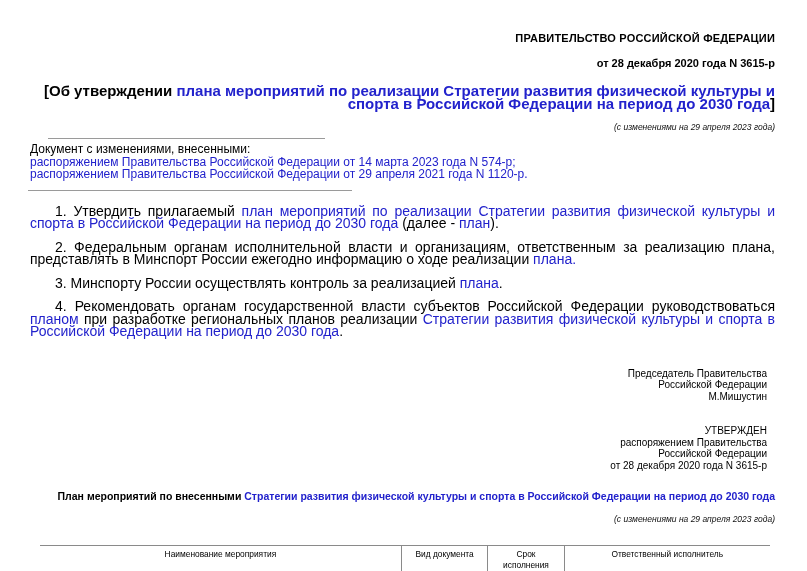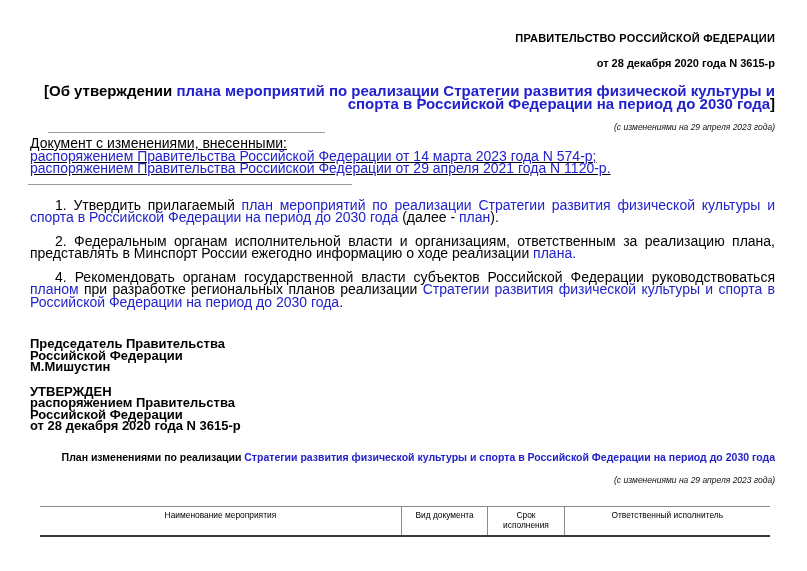--- a/index.html
+++ b/index.html
@@ -9,28 +9,28 @@
     color:#000000;
   }
   .page{padding:0 32px 0 30px;}
   .center{text-align:right;}
   .h-org{font-size:11px;font-weight:bold;margin-top:32px;letter-spacing:.2px;}
   .h-type{font-size:11px;font-weight:bold;margin-top:14px;}
   .h-date{font-size:11px;font-weight:bold;margin-top:13px;}
   .doc-title{font-size:15px;font-weight:bold;margin-top:15px;line-height:13px;}
   .note{font-size:8.5px;font-style:italic;margin-top:12px;color:#111;}
   .lnk{color:#2222cc;}
-  .changes{font-size:14px;line-height:12.5px;text-decoration:underline;}
+  .changes{margin-top:6px;font-size:12px;line-height:12.5px;}
   .rule{border:0;border-top:1px solid #9a9a9a;height:0;margin:0;}
   .rule-top{width:277px;margin-left:18px;margin-bottom:4px;}
   .rule-bottom{width:324px;margin-left:-2px;margin-top:9px;}
   .para{font-size:14px;line-height:12.5px;text-align:justify;text-indent:25px;margin:11px 0 0 0;}
   .para:first-of-type{margin-top:14px;}
-  .sig{margin-top:30px;text-align:left;font-size:13px;line-height:11.5px;margin-right:8px;font-weight:bold;}
-  .approval{margin-top:13px;}
+  .sig{margin-top:30px;text-align:right;font-size:10px;line-height:11.5px;margin-right:8px;}
+  .approval{margin-top:23px;}
   .plan-title{font-size:10.5px;font-weight:bold;margin-top:19px;line-height:13px;}
   .plan-note{font-size:8.5px;font-style:italic;margin-top:11px;color:#111;}
   table.plan{border-collapse:collapse;table-layout:fixed;width:730px;margin:21px 0 0 10px;}
   table.plan td{font-size:8.4px;line-height:10.5px;text-align:center;vertical-align:top;padding:3px 4px 4px 4px;}
   tr.hdr td{border-top:1px solid #8a8a8a;border-bottom:2px solid #3c3c3c;}
   tr.hdr td + td{border-left:1px solid #8a8a8a;}
   .c1{width:50.7%;}.c2{width:11.2%;}.c3{width:9.7%;}.c4{width:28.4%;}
 </style>
 </head>
 <body>
@@ -49,36 +49,37 @@
     <div>Документ с изменениями, внесенными:</div>
     <div>
         <div class="lnk">распоряжением Правительства Российской Федерации от 14 марта 2023 года N 574-р;</div>
         <div class="lnk">распоряжением Правительства Российской Федерации от 29 апреля 2021 года N 1120-р.</div>
       </div>
     <div class="rule rule-bottom"></div>
   </div>
 
   <p class="para"><span>1. Утвердить прилагаемый </span><span class="lnk">план мероприятий по реализации Стратегии развития физической культуры и спорта в Российской Федерации на период до 2030 года</span><span> (далее - </span><span class="lnk">план</span><span>).</span></p>
   <p class="para"><span>2. Федеральным органам исполнительной власти и организациям, ответственным за реализацию плана, представлять в Минспорт России ежегодно информацию о ходе реализации </span><span class="lnk">плана.</span></p>
+  <p class="para"><span>3. Минспорту России осуществлять контроль за реализацией </span><span class="lnk">плана</span><span>.</span></p>
   <p class="para"><span>4. Рекомендовать органам государственной власти субъектов Российской Федерации руководствоваться </span><span class="lnk">планом</span><span> при разработке региональных планов реализации </span><span class="lnk">Стратегии развития физической культуры и спорта в Российской Федерации на период до 2030 года</span><span>.</span></p>
 
   <div class="sig">
       <div>Председатель Правительства</div>
       <div>Российской Федерации</div>
       <div>М.Мишустин</div>
     </div>
 
   <div class="sig approval">
       <div>УТВЕРЖДЕН</div>
       <div>распоряжением Правительства</div>
       <div>Российской Федерации</div>
       <div>от 28 декабря 2020 года N 3615-р</div>
     </div>
 
-  <div class="center plan-title"><span>План изменениями по реализации </span><span class="lnk">Стратегии развития физической культуры и спорта в Российской Федерации на период до 2030 года</span></div>
+  <div class="center plan-title"><span>План мероприятий по внесенными </span><span class="lnk">Стратегии развития физической культуры и спорта в Российской Федерации на период до 2030 года</span></div>
 
   <div class="center plan-note">(с изменениями на 29 апреля 2023 года)</div>
 
   <table class="plan">
     <tbody>
         <tr class="hdr">
       <td class="c1">Наименование мероприятия</td>
       <td class="c2">Вид документа</td>
       <td class="c3">Срок исполнения</td>
       <td class="c4">Ответственный исполнитель</td>

